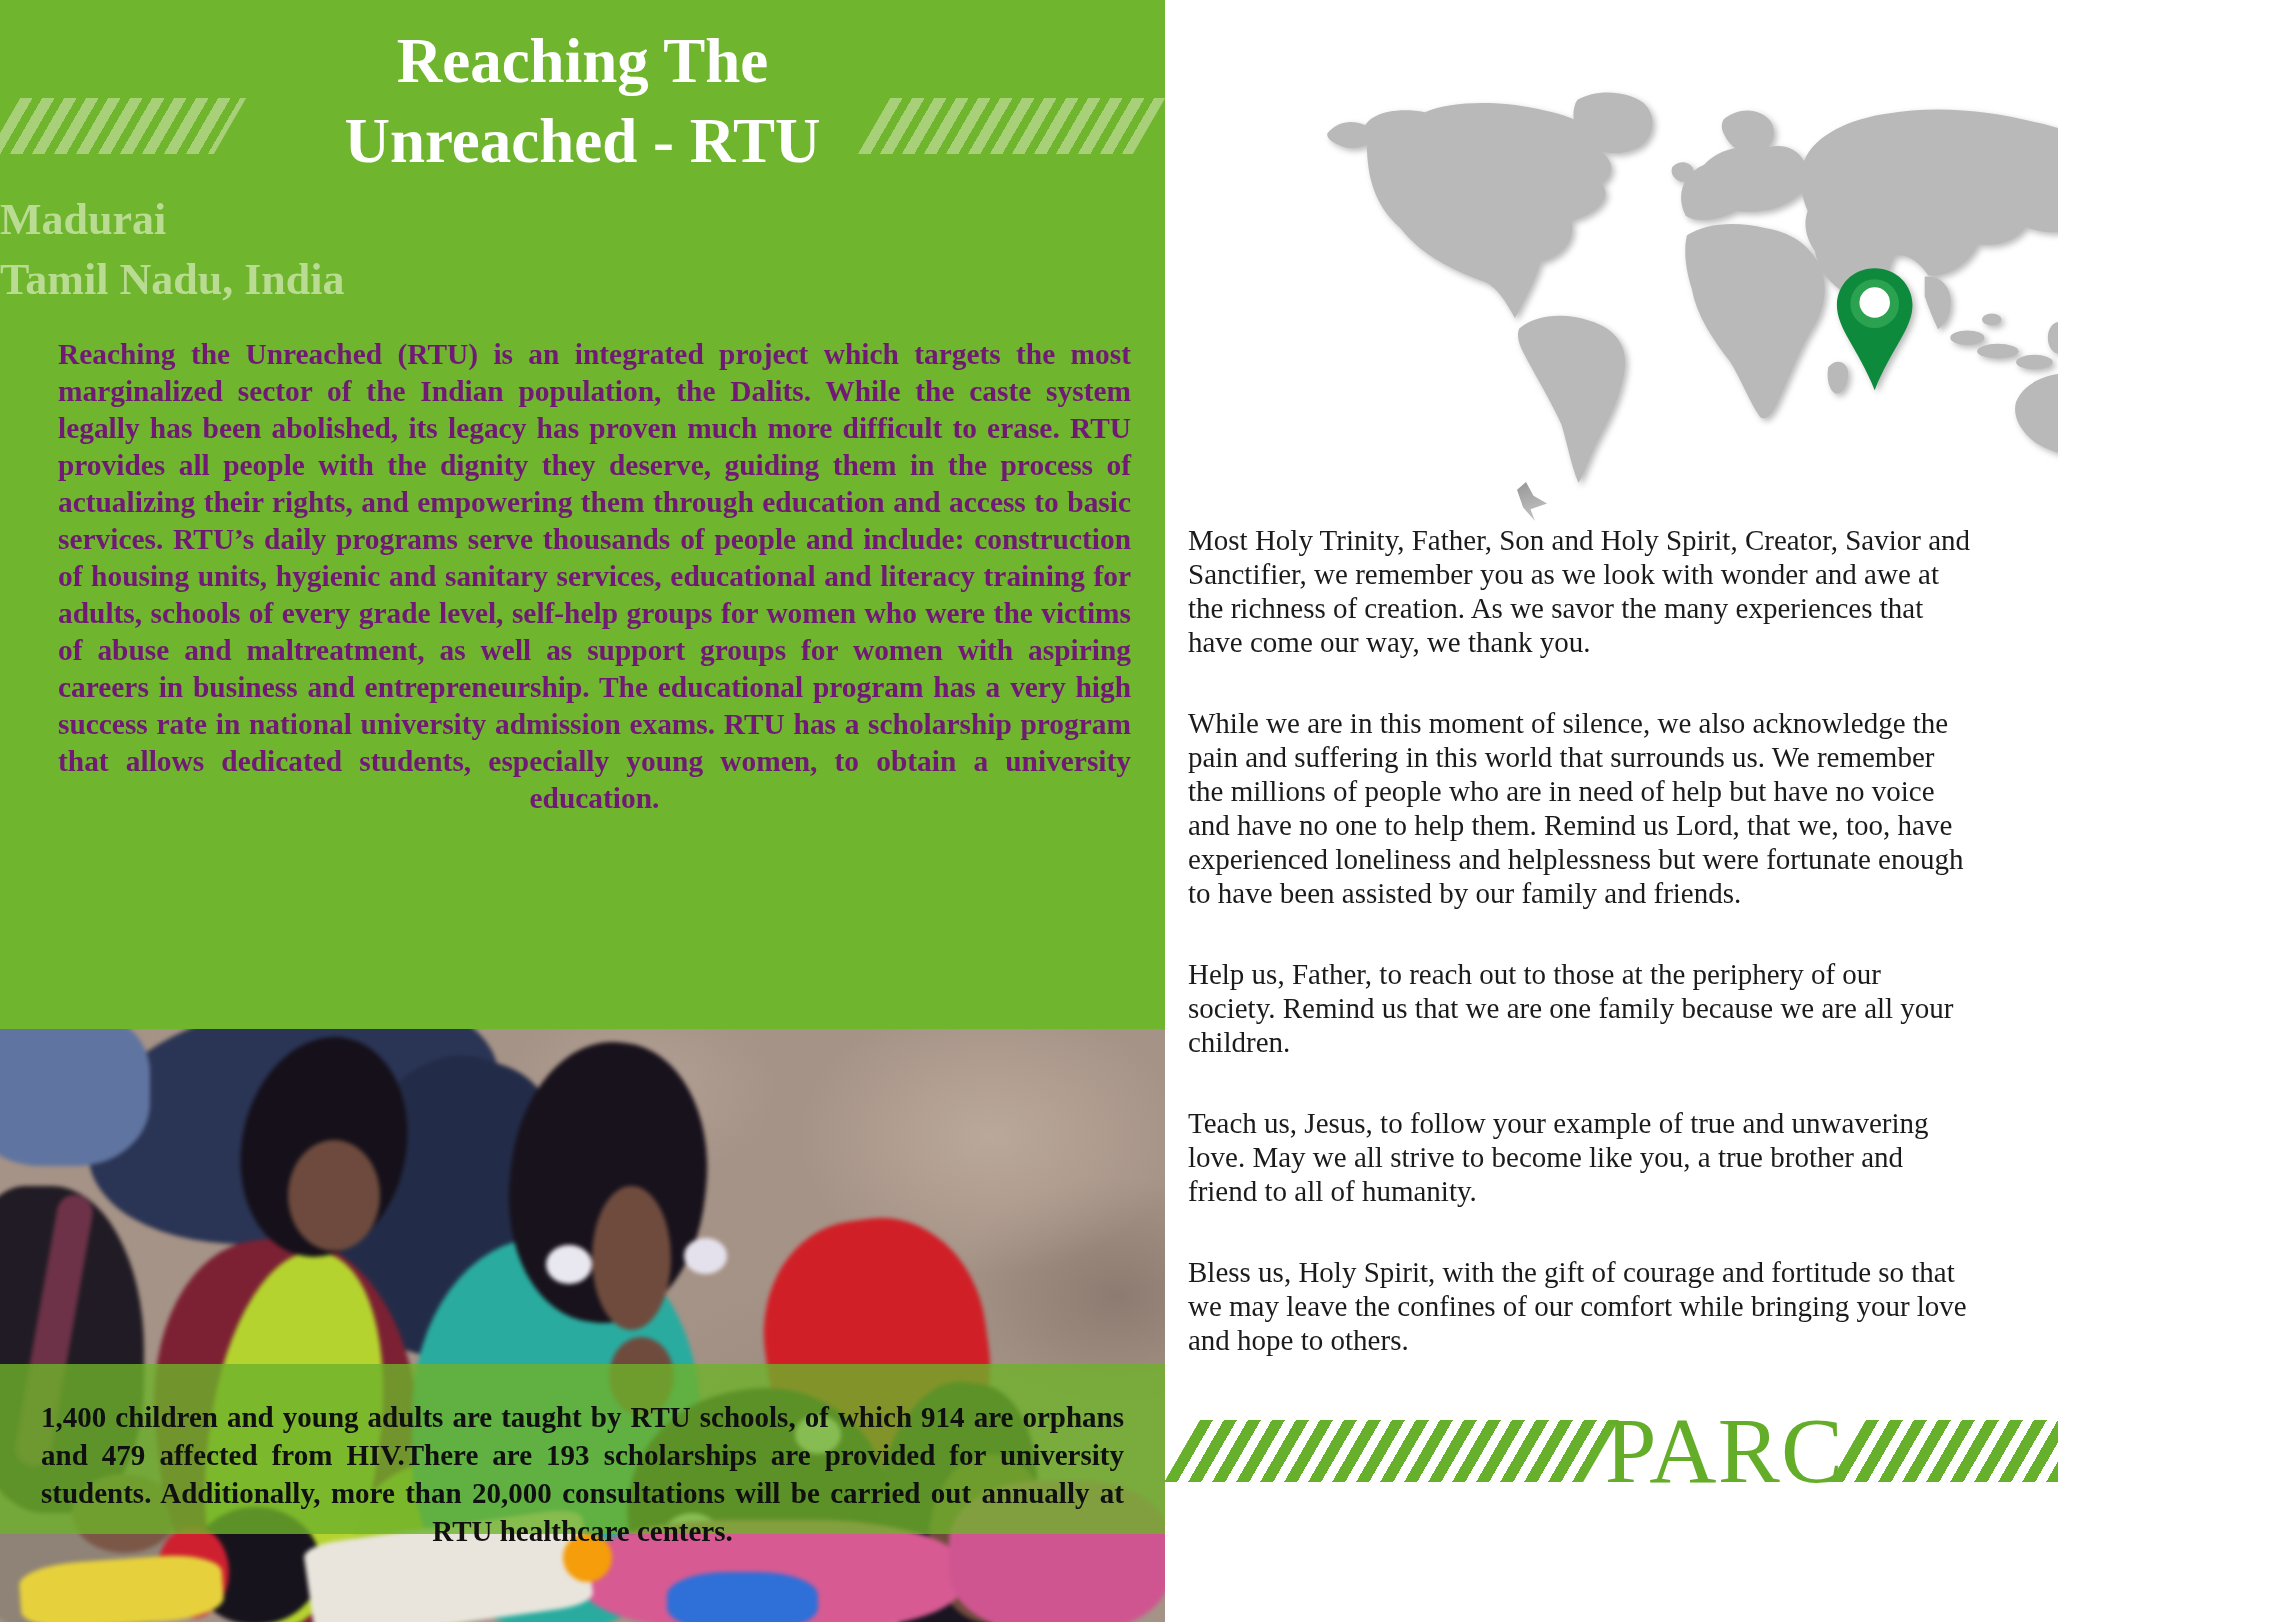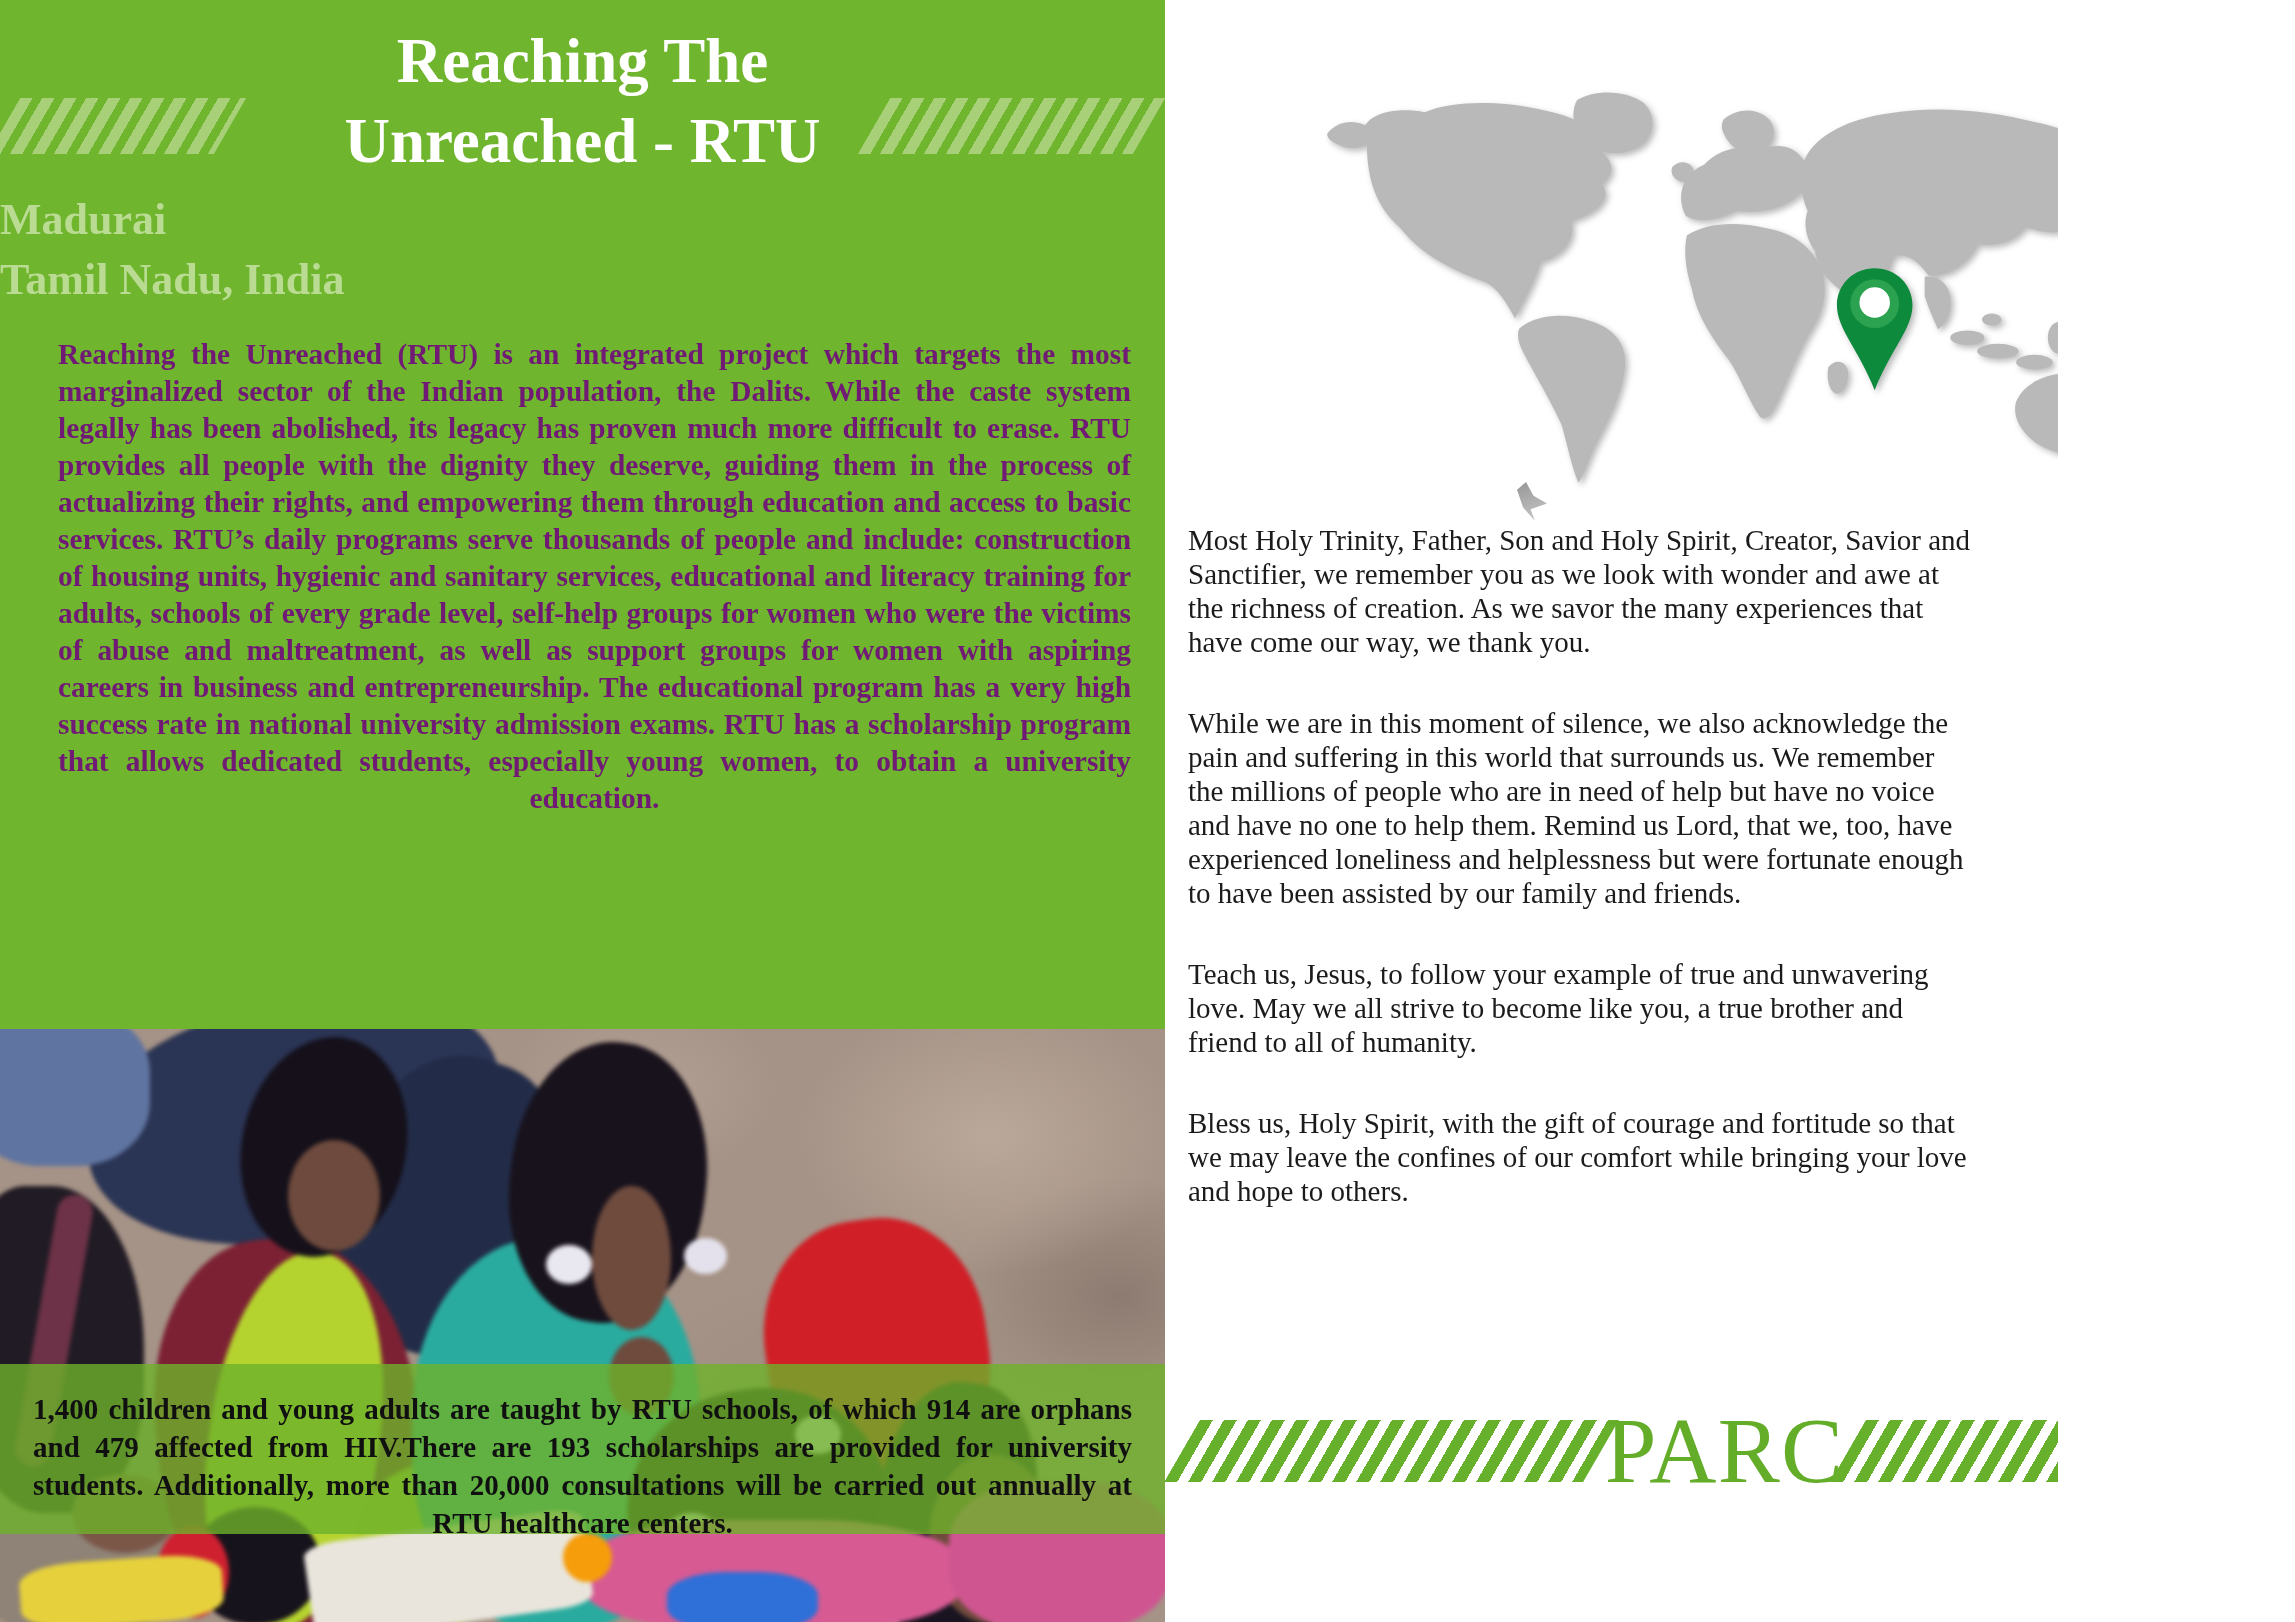--- a/index.html
+++ b/index.html
@@ -66,21 +66,21 @@
   .b-pink1{left:582px;top:491px;width:380px;height:111px;background:#d75a93;border-radius:40%;}
   .b-pink2{left:949px;top:452px;width:222px;height:151px;background:#cf5590;border-radius:40%;}
   .b-hair5{left:190px;top:478px;width:131px;height:118px;background:#17131c;border-radius:50%;}
   .b-ribbon{left:157px;top:497px;width:72px;height:92px;background:#cf2030;border-radius:50%;}
   .b-paper{left:308px;top:497px;width:281px;height:98px;background:#e9e5dc;border-radius:12%;transform:rotate(-8deg);}
   .b-blue{left:667px;top:543px;width:151px;height:59px;background:#2f6fd8;border-radius:40%;}
   .b-yellow{left:19.6px;top:530px;width:203px;height:65px;background:#e6d13c;border-radius:30%;transform:rotate(-4deg);}
 
   .caption-band{position:absolute;left:0;top:335px;width:1165px;height:170px;
         background:rgba(110,178,43,0.80);}
-  .caption{margin:8px;padding:18px 25px 0 25px;font-size:29px;line-height:38px;font-weight:bold;
+  .caption{margin:16px;padding:18px 25px 0 25px;font-size:29px;line-height:38px;font-weight:bold;
         color:#101010;text-align:justify;text-align-last:center;}
 
   
   .right-panel{position:absolute;left:1165px;top:0;width:1131px;height:1623px;}
 
   .logo{position:absolute;left:785px;top:5.2px;width:344px;height:121px;font-family:"Liberation Sans", sans-serif;}
   .logo-dela{position:absolute;left:3.9px;top:18.3px;font-size:47px;font-weight:bold;color:#2456a4;letter-spacing:-1.3px;}
   .logo-star{position:absolute;left:116px;top:-5.2px;width:92px;height:101px;transform:rotate(-14deg);}
   .logo-salle{position:absolute;left:196px;top:18.3px;font-size:47px;font-weight:bold;color:#2456a4;letter-spacing:-1.3px;}
   .logo-sub{position:absolute;left:145px;top:71px;font-size:14.4px;color:#2f63ac;}
@@ -205,20 +205,23 @@
       <p>Most Holy Trinity, Father, Son and Holy Spirit, Creator, Savior and
 Sanctifier, we remember you as we look with wonder and awe at
 the richness of creation. As we savor the many experiences that
 have come our way, we thank you.</p>
       <p>While we are in this moment of silence, we also acknowledge the
 pain and suffering in this world that surrounds us. We remember
 the millions of people who are in need of help but have no voice
 and have no one to help them. Remind us Lord, that we, too, have
 experienced loneliness and helplessness but were fortunate enough
 to have been assisted by our family and friends.</p>
+      <p>Help us, Father, to reach out to those at the periphery of our
+society. Remind us that we are one family because we are all your
+children.</p>
       <p>Teach us, Jesus, to follow your example of true and unwavering
 love. May we all strive to become like you, a true brother and
 friend to all of humanity.</p>
       <p>Bless us, Holy Spirit, with the gift of courage and fortitude so that
 we may leave the confines of our comfort while bringing your love
 and hope to others.</p>
     </div>
 
     <div class="stripes parc p-left"></div>
     <div class="parc-label">PARC</div>

